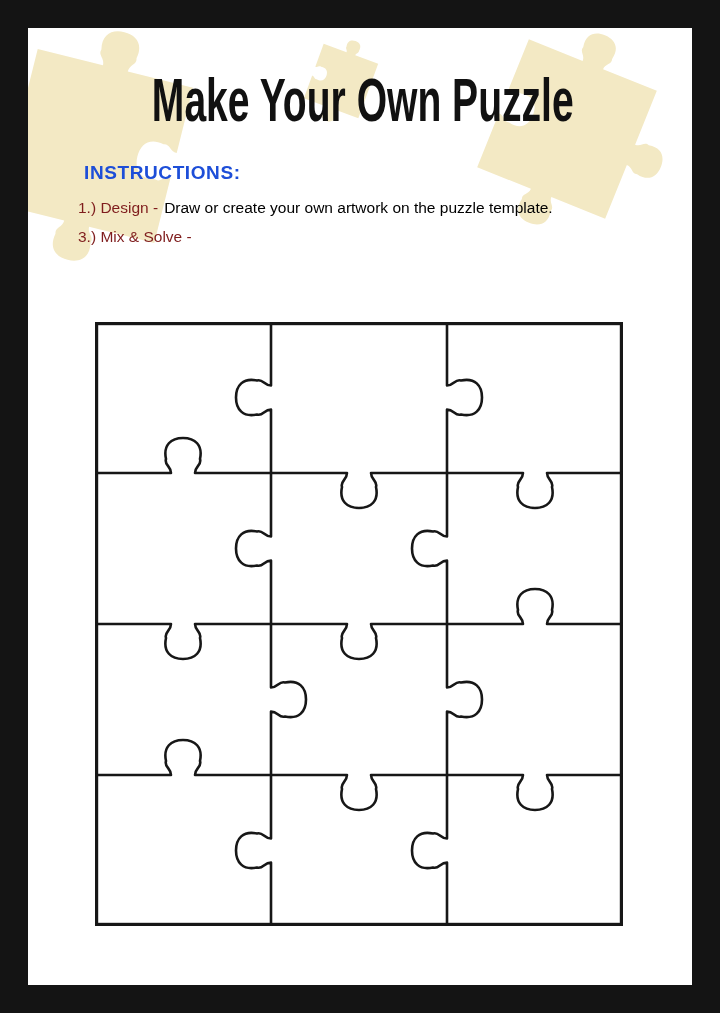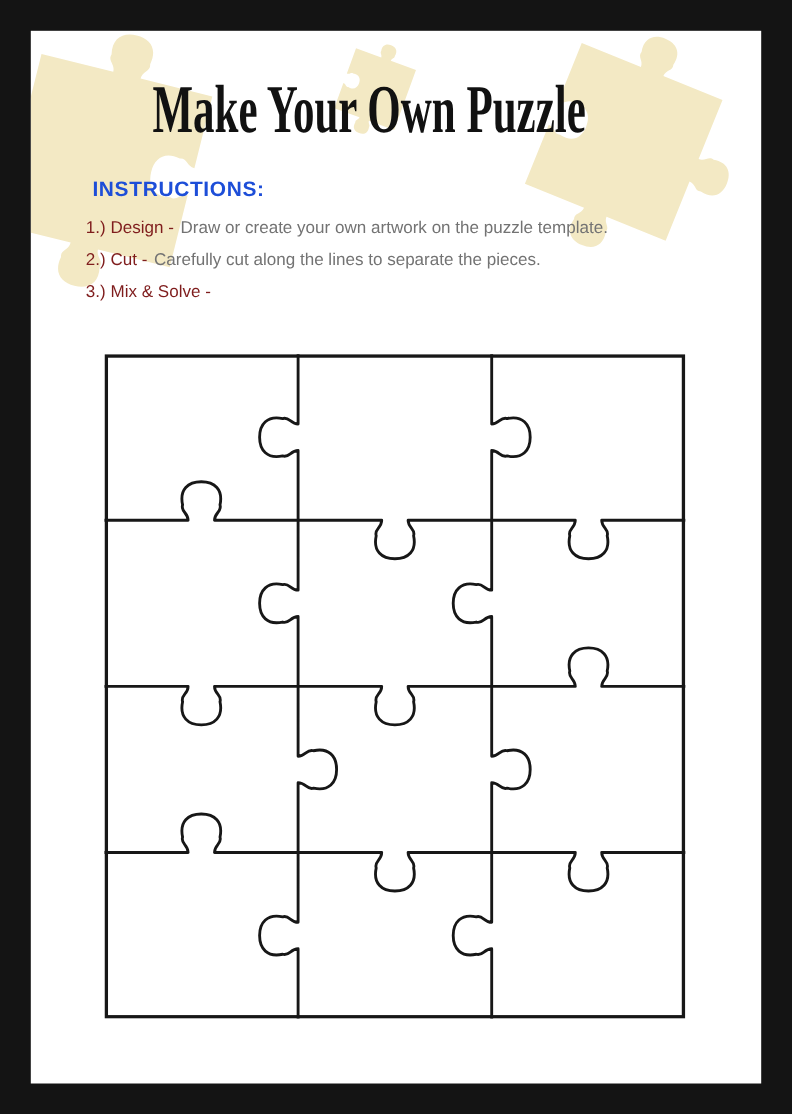--- a/index.html
+++ b/index.html
@@ -22,23 +22,22 @@
     overflow: hidden;
   }
   .decor-svg {
     position: absolute; left: 0; top: 0;
     width: 664px; height: 957px;
     pointer-events: none;
   }
   .title-wrap {
     position: absolute;
     left: 0; top: 40px; width: 620px;
-    display: flex; justify-content: flex-end;
+    display: flex; justify-content: flex-start;
     white-space: nowrap;
-    font-family: Liberation Serif, serif;
   }
   .page-title {
     display: inline-block;
     font-size: 62px;
     line-height: 64px;
     font-weight: bold;
     letter-spacing: 0px;
     color: #111111;
     transform: scaleX(0.63);
     transform-origin: 50% 50%;
@@ -63,21 +62,21 @@
     font-size: 15.5px;
     line-height: 21px;
     color: #3a3a3a;
   }
   .instr-label {
     font-weight: normal;
     color: #7f1d1d;
     white-space: nowrap;
     margin-right: 6px;
   }
-  .instr-text { color: #737373; text-align: right; }
+  .instr-text { color: #000000; text-align: right; }
   .puzzle-svg {
     position: absolute;
     left: 67px; top: 294px;
     width: 528px; height: 604px;
   }
 </style>
 </head>
 <body>
 
 <div class="frame">
@@ -94,24 +93,20 @@
     </div>
 
     <div class="instructions-heading">INSTRUCTIONS:</div>
 
     <div class="instructions-list">
         <div class="instr-row">
           <span class="instr-label">1.) Design -</span>
           <span class="instr-text">Draw or create your own artwork on the puzzle template.</span>
         </div>
         <div class="instr-row">
-          <span class="instr-label">2.) Cut -</span>
-          <span class="instr-text">Carefully cut along the lines to separate the pieces.</span>
-        </div>
-        <div class="instr-row">
           <span class="instr-label">3.) Mix &amp; Solve -</span>
         </div>
       </div>
 
     <svg class="puzzle-svg" viewBox="0 0 528 604" id="puzzle-svg">
         <rect x="1.6" y="1.6" width="524.8" height="600.8" fill="none" stroke="#171717" stroke-width="3.2"></rect>
         <path d="M 176 0 L 176.0 63.5 C 169.0 63.5 168.0 56.5 162.0 58.5 C 148.0 55.5 141.0 63.5 141.0 75.5 C 141.0 87.5 148.0 95.5 162.0 92.5 C 168.0 94.5 169.0 87.5 176.0 87.5 L 176 151 M 352 0 L 352.0 63.5 C 359.0 63.5 360.0 56.5 366.0 58.5 C 380.0 55.5 387.0 63.5 387.0 75.5 C 387.0 87.5 380.0 95.5 366.0 92.5 C 360.0 94.5 359.0 87.5 352.0 87.5 L 352 151 M 176 151 L 176.0 214.5 C 169.0 214.5 168.0 207.5 162.0 209.5 C 148.0 206.5 141.0 214.5 141.0 226.5 C 141.0 238.5 148.0 246.5 162.0 243.5 C 168.0 245.5 169.0 238.5 176.0 238.5 L 176 302 M 352 151 L 352.0 214.5 C 345.0 214.5 344.0 207.5 338.0 209.5 C 324.0 206.5 317.0 214.5 317.0 226.5 C 317.0 238.5 324.0 246.5 338.0 243.5 C 344.0 245.5 345.0 238.5 352.0 238.5 L 352 302 M 176 302 L 176.0 365.5 C 183.0 365.5 184.0 358.5 190.0 360.5 C 204.0 357.5 211.0 365.5 211.0 377.5 C 211.0 389.5 204.0 397.5 190.0 394.5 C 184.0 396.5 183.0 389.5 176.0 389.5 L 176 453 M 352 302 L 352.0 365.5 C 359.0 365.5 360.0 358.5 366.0 360.5 C 380.0 357.5 387.0 365.5 387.0 377.5 C 387.0 389.5 380.0 397.5 366.0 394.5 C 360.0 396.5 359.0 389.5 352.0 389.5 L 352 453 M 176 453 L 176.0 516.5 C 169.0 516.5 168.0 509.5 162.0 511.5 C 148.0 508.5 141.0 516.5 141.0 528.5 C 141.0 540.5 148.0 548.5 162.0 545.5 C 168.0 547.5 169.0 540.5 176.0 540.5 L 176 604 M 352 453 L 352.0 516.5 C 345.0 516.5 344.0 509.5 338.0 511.5 C 324.0 508.5 317.0 516.5 317.0 528.5 C 317.0 540.5 324.0 548.5 338.0 545.5 C 344.0 547.5 345.0 540.5 352.0 540.5 L 352 604 M 0 151 L 76.0 151.0 C 76.0 144.0 69.0 143.0 71.0 137.0 C 68.0 123.0 76.0 116.0 88.0 116.0 C 100.0 116.0 108.0 123.0 105.0 137.0 C 107.0 143.0 100.0 144.0 100.0 151.0 L 176 151 M 176 151 L 252.0 151.0 C 252.0 158.0 245.0 159.0 247.0 165.0 C 244.0 179.0 252.0 186.0 264.0 186.0 C 276.0 186.0 284.0 179.0 281.0 165.0 C 283.0 159.0 276.0 158.0 276.0 151.0 L 352 151 M 352 151 L 428.0 151.0 C 428.0 158.0 421.0 159.0 423.0 165.0 C 420.0 179.0 428.0 186.0 440.0 186.0 C 452.0 186.0 460.0 179.0 457.0 165.0 C 459.0 159.0 452.0 158.0 452.0 151.0 L 528 151 M 0 302 L 76.0 302.0 C 76.0 309.0 69.0 310.0 71.0 316.0 C 68.0 330.0 76.0 337.0 88.0 337.0 C 100.0 337.0 108.0 330.0 105.0 316.0 C 107.0 310.0 100.0 309.0 100.0 302.0 L 176 302 M 176 302 L 252.0 302.0 C 252.0 309.0 245.0 310.0 247.0 316.0 C 244.0 330.0 252.0 337.0 264.0 337.0 C 276.0 337.0 284.0 330.0 281.0 316.0 C 283.0 310.0 276.0 309.0 276.0 302.0 L 352 302 M 352 302 L 428.0 302.0 C 428.0 295.0 421.0 294.0 423.0 288.0 C 420.0 274.0 428.0 267.0 440.0 267.0 C 452.0 267.0 460.0 274.0 457.0 288.0 C 459.0 294.0 452.0 295.0 452.0 302.0 L 528 302 M 0 453 L 76.0 453.0 C 76.0 446.0 69.0 445.0 71.0 439.0 C 68.0 425.0 76.0 418.0 88.0 418.0 C 100.0 418.0 108.0 425.0 105.0 439.0 C 107.0 445.0 100.0 446.0 100.0 453.0 L 176 453 M 176 453 L 252.0 453.0 C 252.0 460.0 245.0 461.0 247.0 467.0 C 244.0 481.0 252.0 488.0 264.0 488.0 C 276.0 488.0 284.0 481.0 281.0 467.0 C 283.0 461.0 276.0 460.0 276.0 453.0 L 352 453 M 352 453 L 428.0 453.0 C 428.0 460.0 421.0 461.0 423.0 467.0 C 420.0 481.0 428.0 488.0 440.0 488.0 C 452.0 488.0 460.0 481.0 457.0 467.0 C 459.0 461.0 452.0 460.0 452.0 453.0 L 528 453 " fill="none" stroke="#171717" stroke-width="2.6" stroke-linejoin="round" stroke-linecap="round"></path>
       </svg>
 
   </div>

